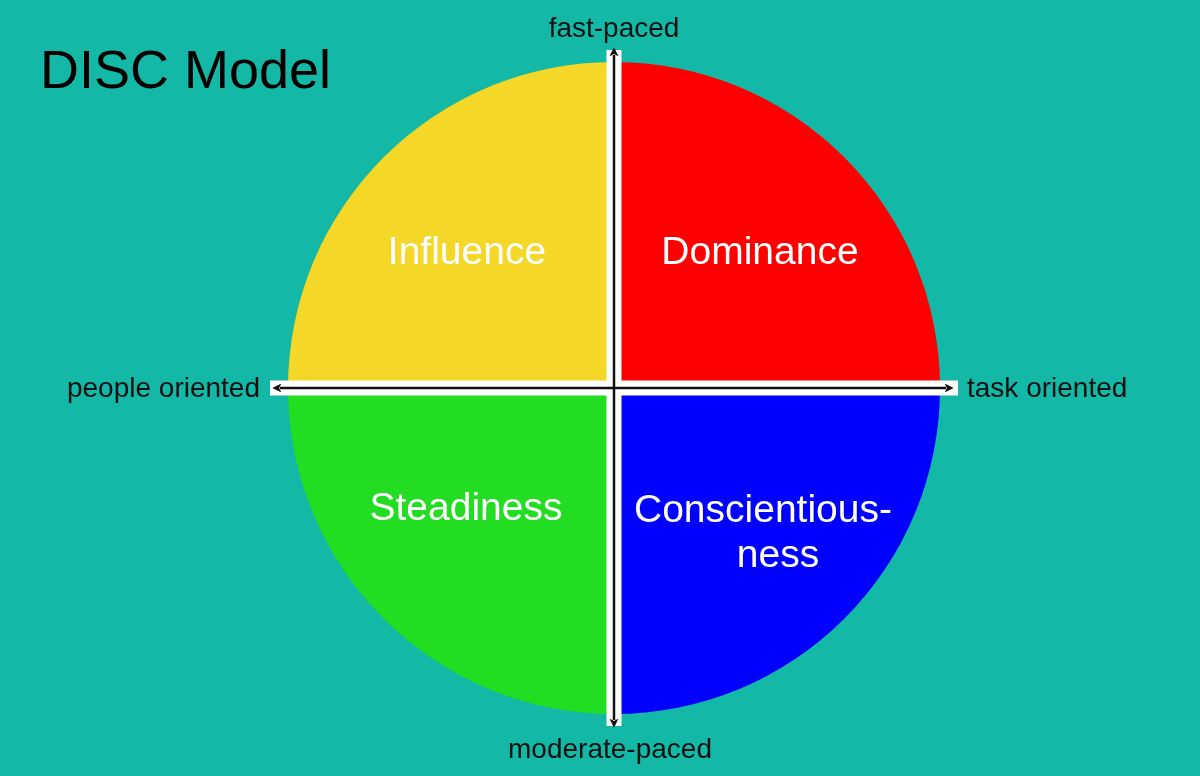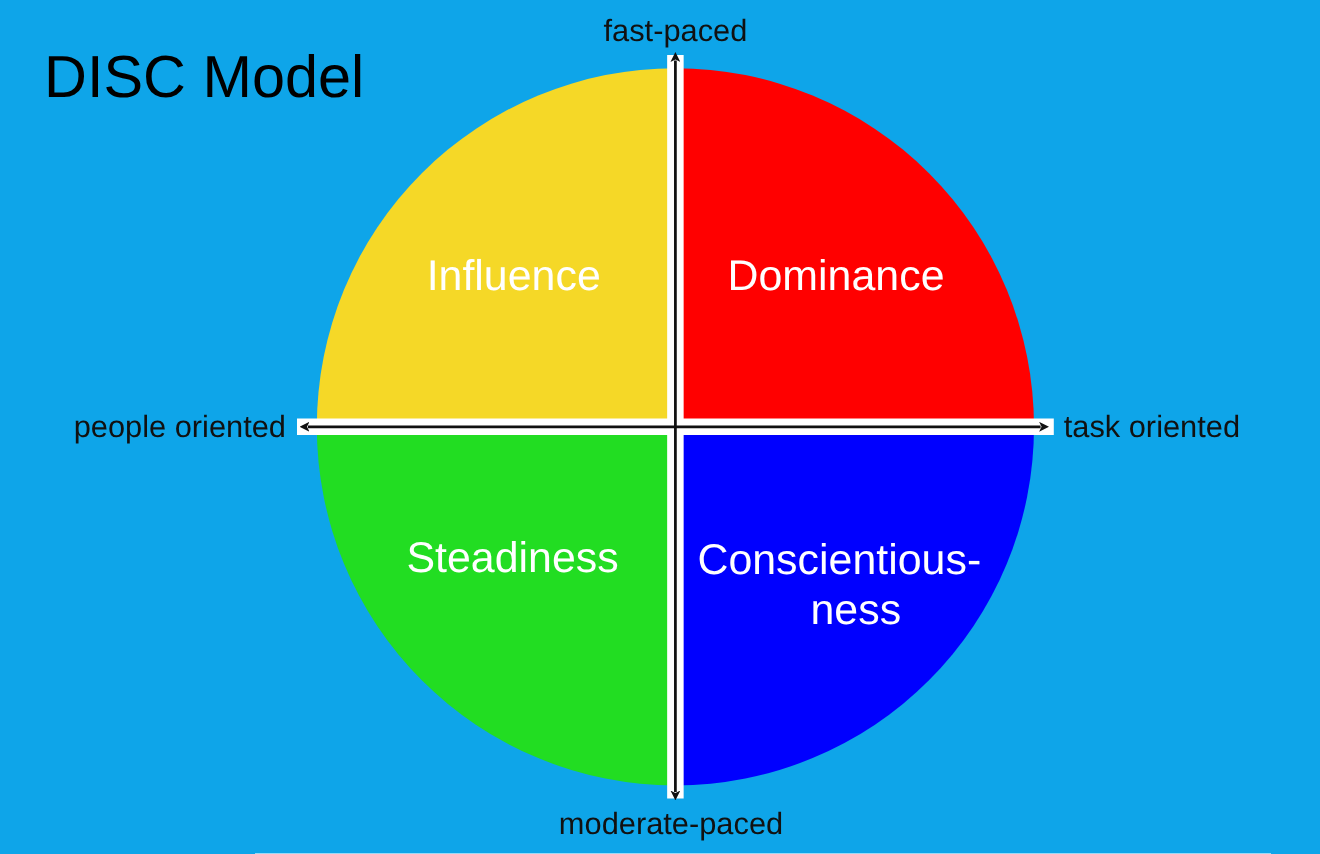--- a/index.html
+++ b/index.html
@@ -8,21 +8,21 @@
     background: #ffffff;
     width: 1200px;
     height: 776px;
     overflow: hidden;
     font-family: "Liberation Sans", sans-serif;
   }
   .canvas {
     position: relative;
     width: 1200px;
     height: 776px;
-    background: #0ea5e9;
+    background: #14b8a6;
   }
   svg { display: block; }
   text { font-family: "Liberation Sans", sans-serif; }
   .title-text {
     font-size: 54px;
     fill: #000000;
     font-weight: 400;
   }
   .axis-label {
     font-size: 28px;

